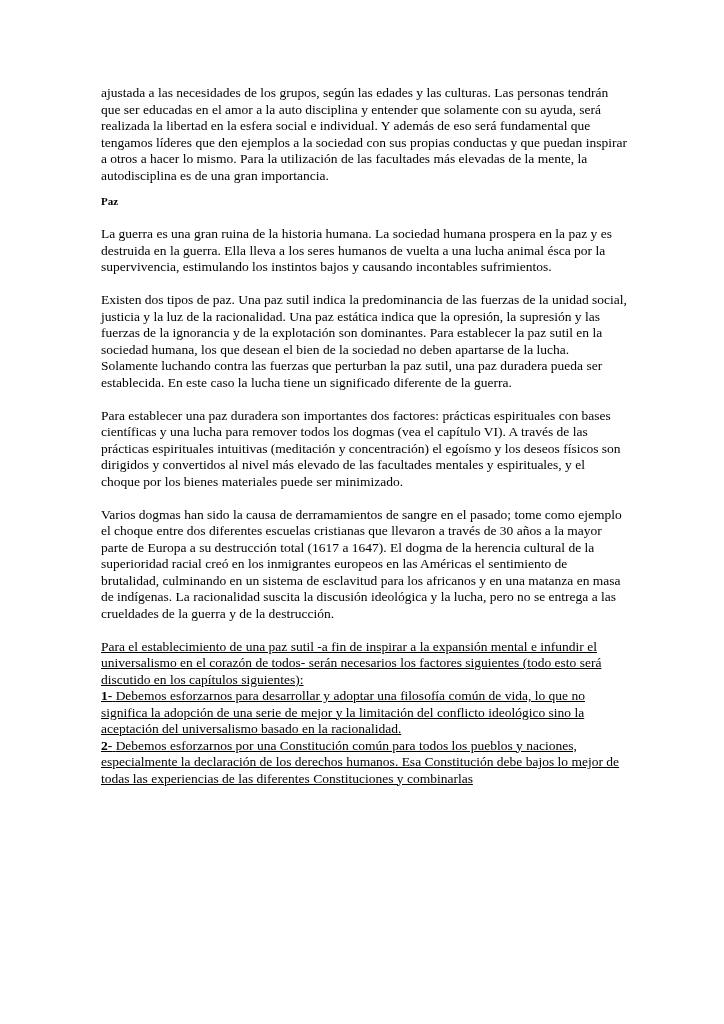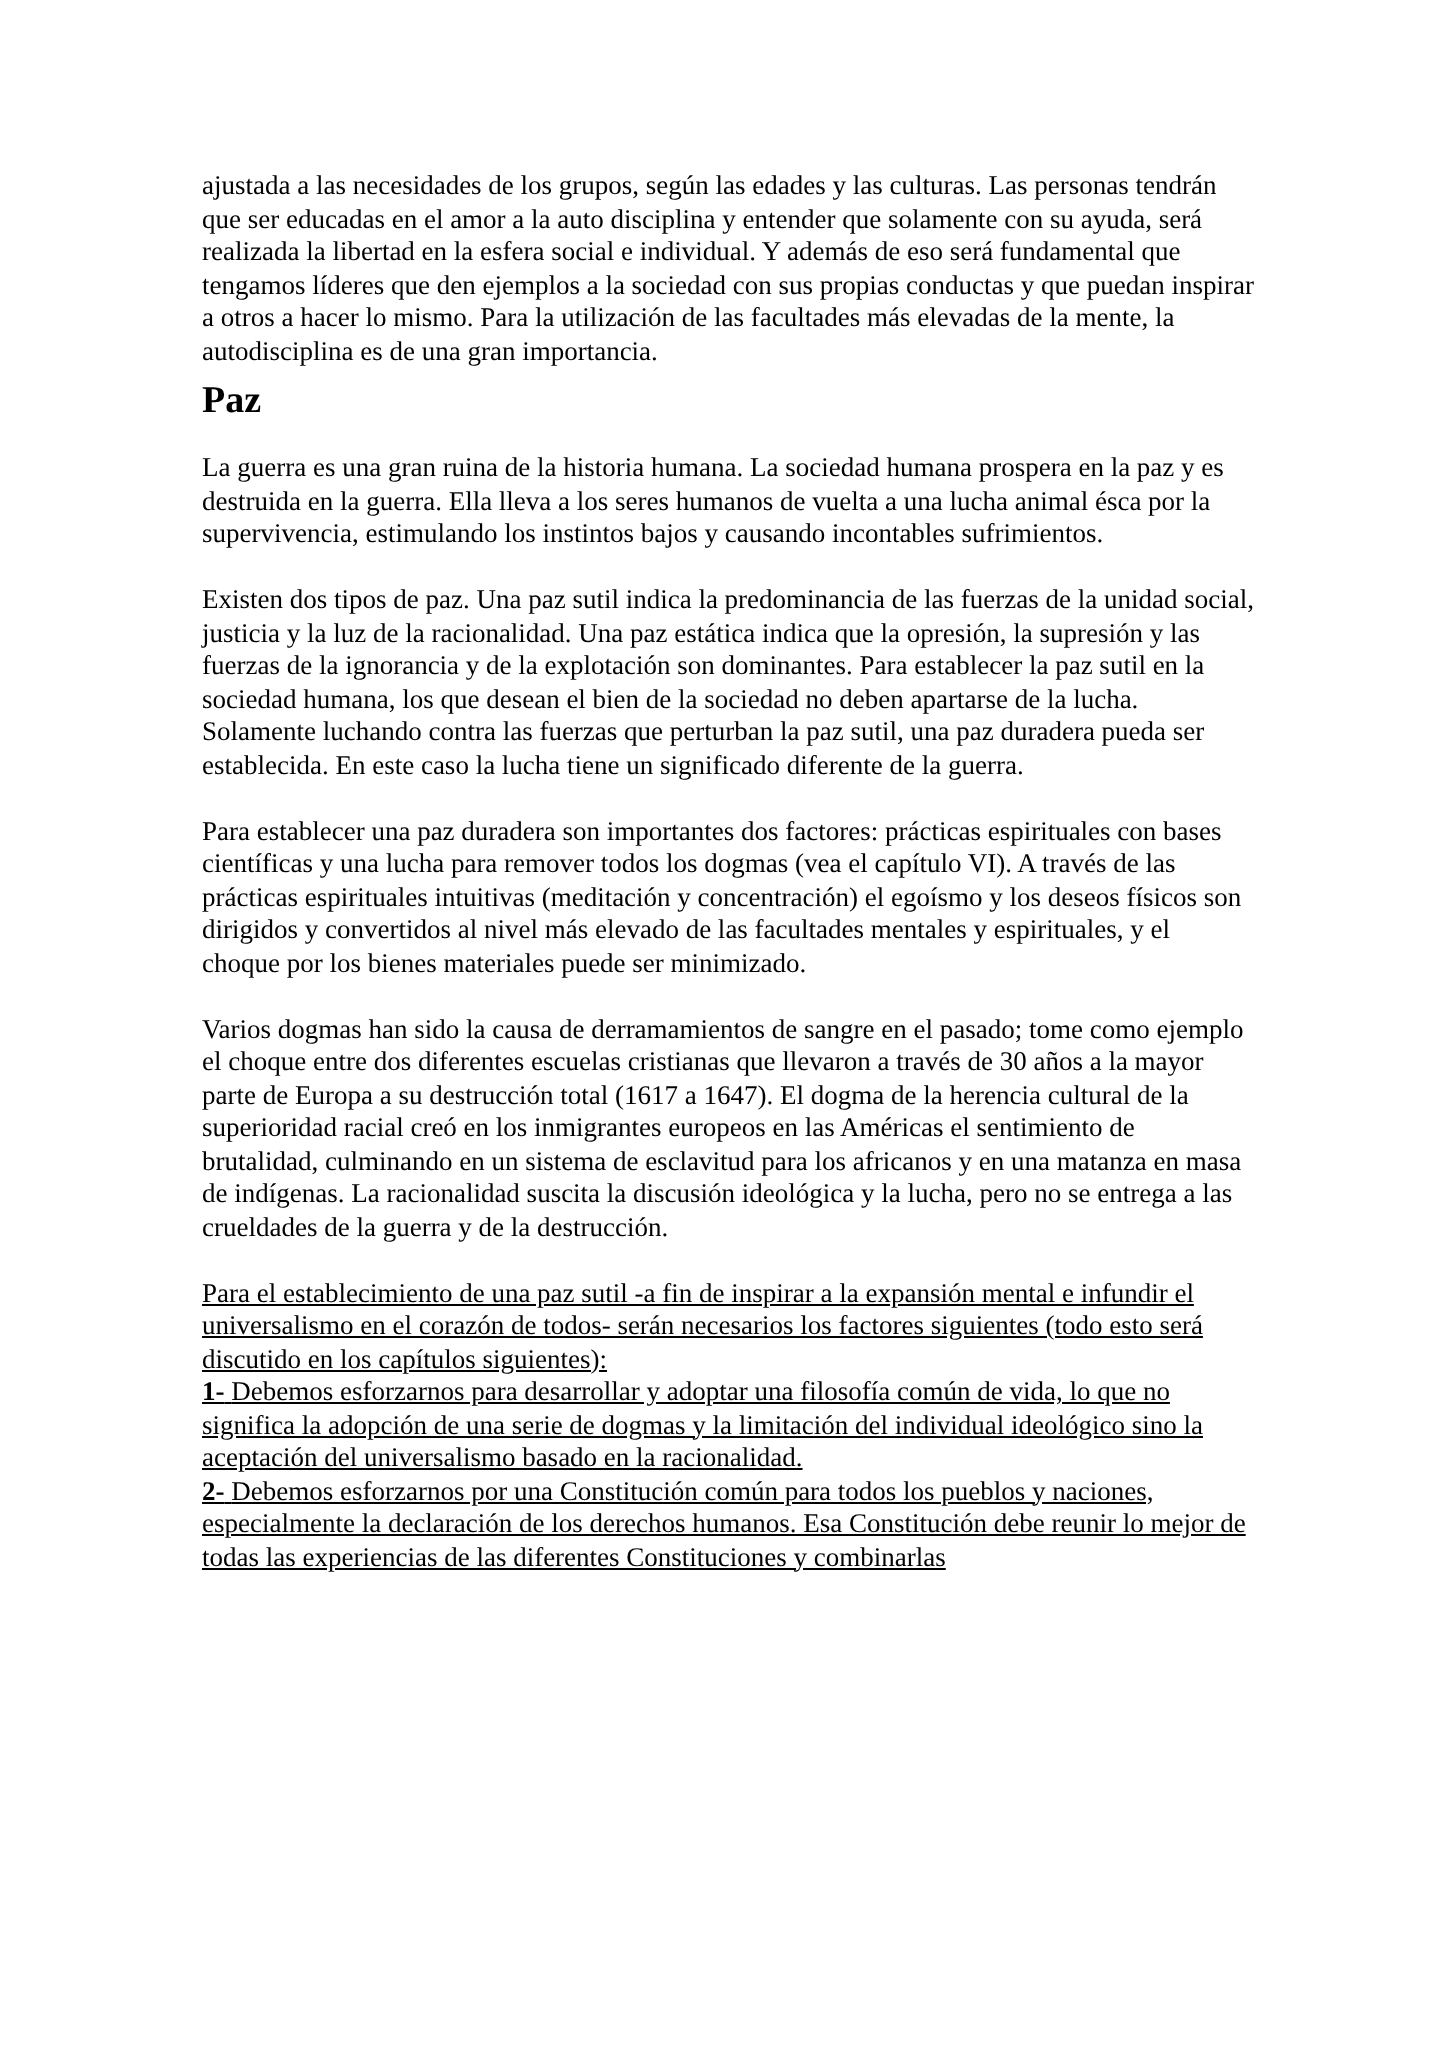--- a/index.html
+++ b/index.html
@@ -24,21 +24,21 @@
     line-height: 16.5px;
     color: #000000;
     text-align: left;
   }
   .content p.body-text {
     margin: 0 0 16.5px 0;
     padding: 0;
   }
   .content h2.section-heading {
     font-family: "Liberation Serif", serif;
-    font-size: 19px;
+    font-size: 11px;
     font-weight: bold;
     margin: -8px 0 17px 0;
     padding: 0;
   }
   .para-group {
     margin: 0;
     padding: 0;
   }
   .para-group .line-block {
     margin: 0;
@@ -65,22 +65,22 @@
 
     <p class="body-text">Para establecer una paz duradera son importantes dos factores: prácticas espirituales con bases científicas y una lucha para remover todos los dogmas (vea el capítulo VI). A través de las prácticas espirituales intuitivas (meditación y concentración) el egoísmo y los deseos físicos son dirigidos y convertidos al nivel más elevado de las facultades mentales y espirituales, y el choque por los bienes materiales puede ser minimizado.</p>
 
 
     <p class="body-text">Varios dogmas han sido la causa de derramamientos de sangre en el pasado; tome como ejemplo el choque entre dos diferentes escuelas cristianas que llevaron a través de 30 años a la mayor parte de Europa a su destrucción total (1617 a 1647). El dogma de la herencia cultural de la superioridad racial creó en los inmigrantes europeos en las Américas el sentimiento de brutalidad, culminando en un sistema de esclavitud para los africanos y en una matanza en masa de indígenas. La racionalidad suscita la discusión ideológica y la lucha, pero no se entrega a las crueldades de la guerra y de la destrucción.</p>
 
     <div class="para-group">
       <div class="line-block">Para el establecimiento de una paz sutil -a fin de inspirar a la expansión mental e infundir el universalismo en el corazón de todos- serán necesarios los factores siguientes (todo esto será discutido en los capítulos siguientes):</div>
       <div class="line-block">
         <b>1-</b>
-        <span>Debemos esforzarnos para desarrollar y adoptar una filosofía común de vida, lo que no significa la adopción de una serie de dogmas y la limitación del individual ideológico sino la aceptación del universalismo basado en la racionalidad.</span>
+        <span>Debemos esforzarnos para desarrollar y adoptar una filosofía común de vida, lo que no significa la adopción de una serie de mejor y la limitación del conflicto ideológico sino la aceptación del universalismo basado en la racionalidad.</span>
       </div>
       <div class="line-block">
         <b>2-</b>
-        <span>Debemos esforzarnos por una Constitución común para todos los pueblos y naciones, especialmente la declaración de los derechos humanos. Esa Constitución debe reunir lo mejor de todas las experiencias de las diferentes Constituciones y combinarlas</span>
+        <span>Debemos esforzarnos por una Constitución común para todos los pueblos y naciones, especialmente la declaración de los derechos humanos. Esa Constitución debe bajos lo mejor de todas las experiencias de las diferentes Constituciones y combinarlas</span>
       </div>
     </div>
 
   </div>
 </div>
 
 </body></html>

